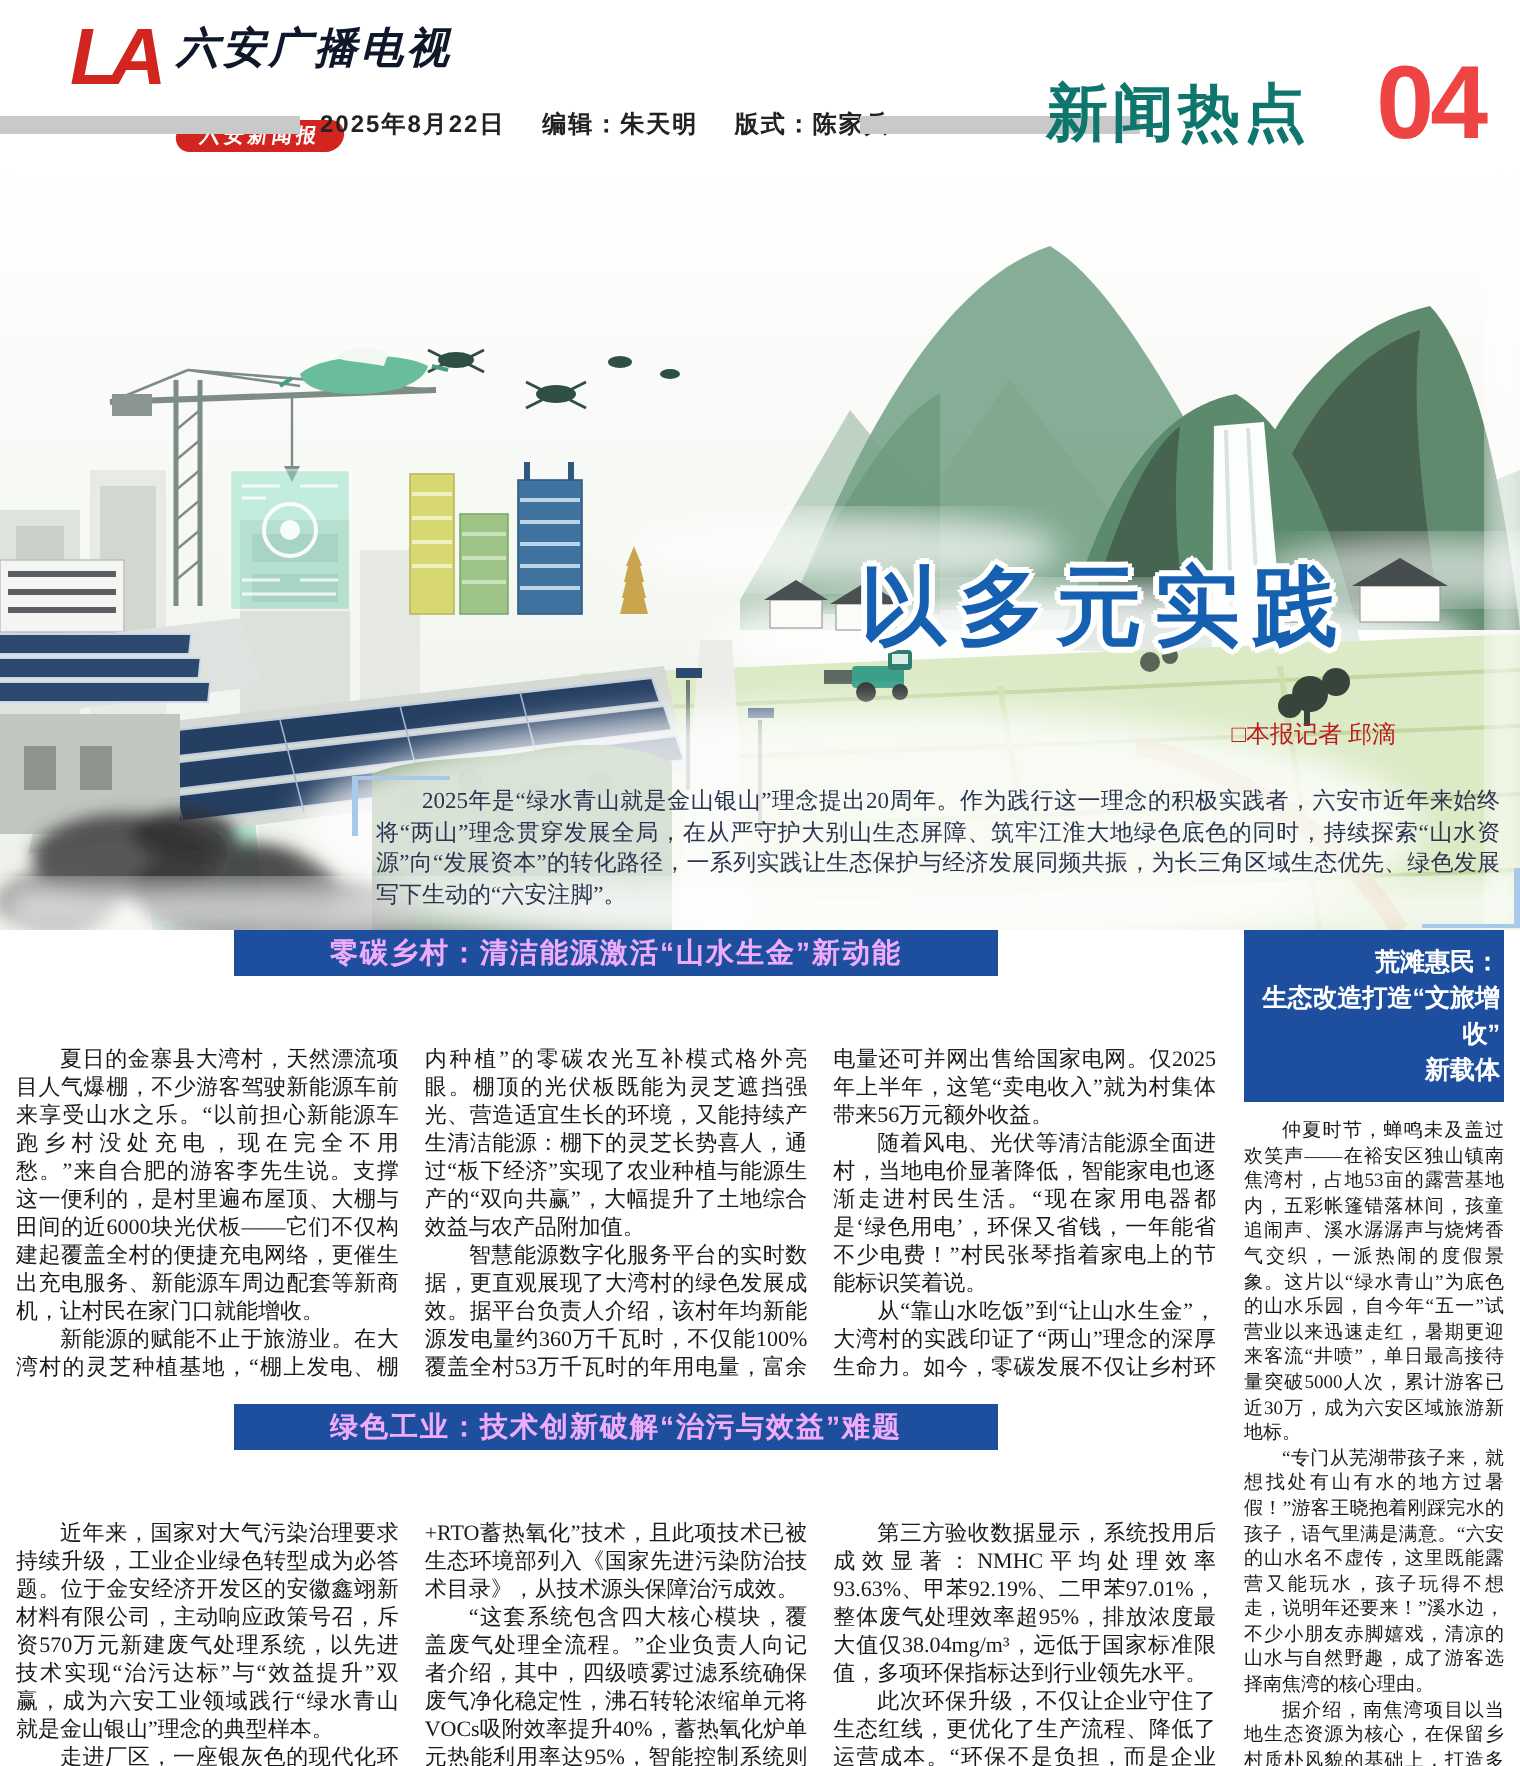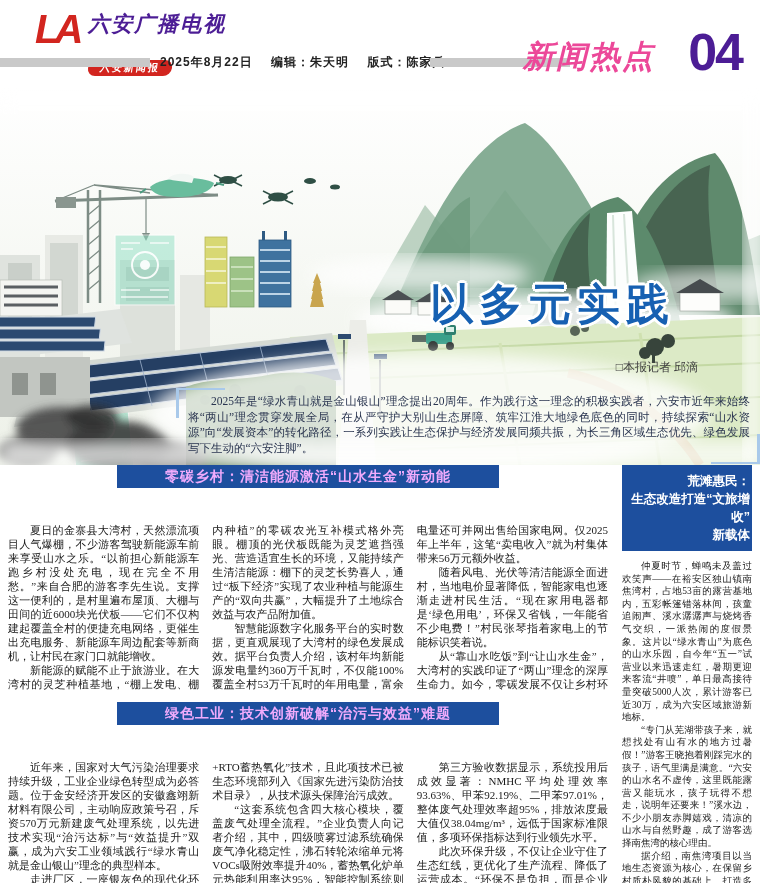--- a/index.html
+++ b/index.html
@@ -6,45 +6,45 @@
   .page{position:relative;width:760px;height:883px;background:#fff;overflow:hidden;
         font-family:"Liberation Serif","DejaVu Serif",serif;color:#1a1a1a;}
 
   
   .masthead{position:relative;height:85px;}
   .logo{position:absolute;left:35px;top:8px;display:flex;align-items:flex-start;}
   .monogram{font-family:"Liberation Sans","DejaVu Sans",sans-serif;font-weight:900;font-style:italic;
             font-size:40px;line-height:42px;color:#d2251f;letter-spacing:-5px;padding-right:10px;}
   .brandcol{padding-top:2px;}
   .brand-name{font-family:"Liberation Serif",serif;font-weight:bold;font-style:italic;
-              font-size:21px;color:#4c1d95;letter-spacing:2px;}
+              font-size:21px;color:#0f172a;letter-spacing:2px;}
   .brand-badge{display:inline-block;margin-top:4px;background:#d2251f;color:#fff;
                font-family:"Liberation Sans",sans-serif;font-size:10px;font-weight:bold;
                padding:1px 12px;border-radius:9px;transform:skewX(-8deg);letter-spacing:2px;}
   .ruleline{position:absolute;top:58px;left:0;height:9px;background:#c9c9c9;}
   .rule-l{width:150px;}
   .rule-r{left:auto;right:190px;width:140px;}
   .dateline{position:absolute;top:54px;left:160px;font-family:"Liberation Sans",sans-serif;
             font-size:12px;font-weight:bold;color:#222;letter-spacing:1px;white-space:nowrap;}
   .dateline span{margin-right:14px;}
   .sec-name{position:absolute;top:36px;right:105px;font-family:"Liberation Sans","DejaVu Sans",sans-serif;
-            font-weight:900;font-size:31px;color:#ec4899;letter-spacing:2px;font-style:italic;}
+            font-weight:900;font-size:31px;color:#0f766e;letter-spacing:2px;}
   .page-no{position:absolute;top:22px;right:18px;font-family:"Liberation Sans",sans-serif;
-           font-weight:700;font-size:52px;color:#4c1d95;letter-spacing:-2px;}
+           font-weight:700;font-size:52px;color:#ef4444;letter-spacing:-2px;}
 
   
   .hero{position:relative;height:380px;overflow:hidden;}
   .hero svg{position:absolute;left:0;top:0;}
   .headline{position:absolute;left:30px;right:30px;top:196px;text-align:right;
             font-family:"Liberation Sans","DejaVu Sans",sans-serif;font-weight:900;color:#1660b2;
             text-shadow:-2px -2px 0 #fff,2px -2px 0 #fff,-2px 2px 0 #fff,2px 2px 0 #fff,
                         0 -3px 0 #fff,0 3px 0 #fff,-3px 0 0 #fff,3px 0 0 #fff;}
   .headline .l1{font-size:43px;letter-spacing:6px;transform:translateX(-55px);line-height:46px;}
   .headline .l2{font-size:39px;letter-spacing:1px;line-height:44px;}
-  .byline{position:absolute;top:274px;right:62px;font-size:12px;color:#404040;
+  .byline{position:absolute;top:274px;right:62px;font-size:12px;color:#b91c1c;
           font-family:"Liberation Serif",serif;}
   .introbox{position:absolute;left:176px;top:303px;width:562px;padding:6px 10px 8px 12px;
             font-size:11.5px;line-height:15.6px;color:#2a3550;text-align:justify;}
   .introbox p{margin:0;text-indent:2em;}
   .introbox::before{content:"";position:absolute;left:0;top:0;width:46px;height:28px;
             border-left:3px solid #a9c9ea;border-top:2px solid #a9c9ea;}
   .introbox::after{content:"";position:absolute;right:0;bottom:0;width:46px;height:28px;
             border-right:3px solid #a9c9ea;border-bottom:2px solid #a9c9ea;}
 
   

